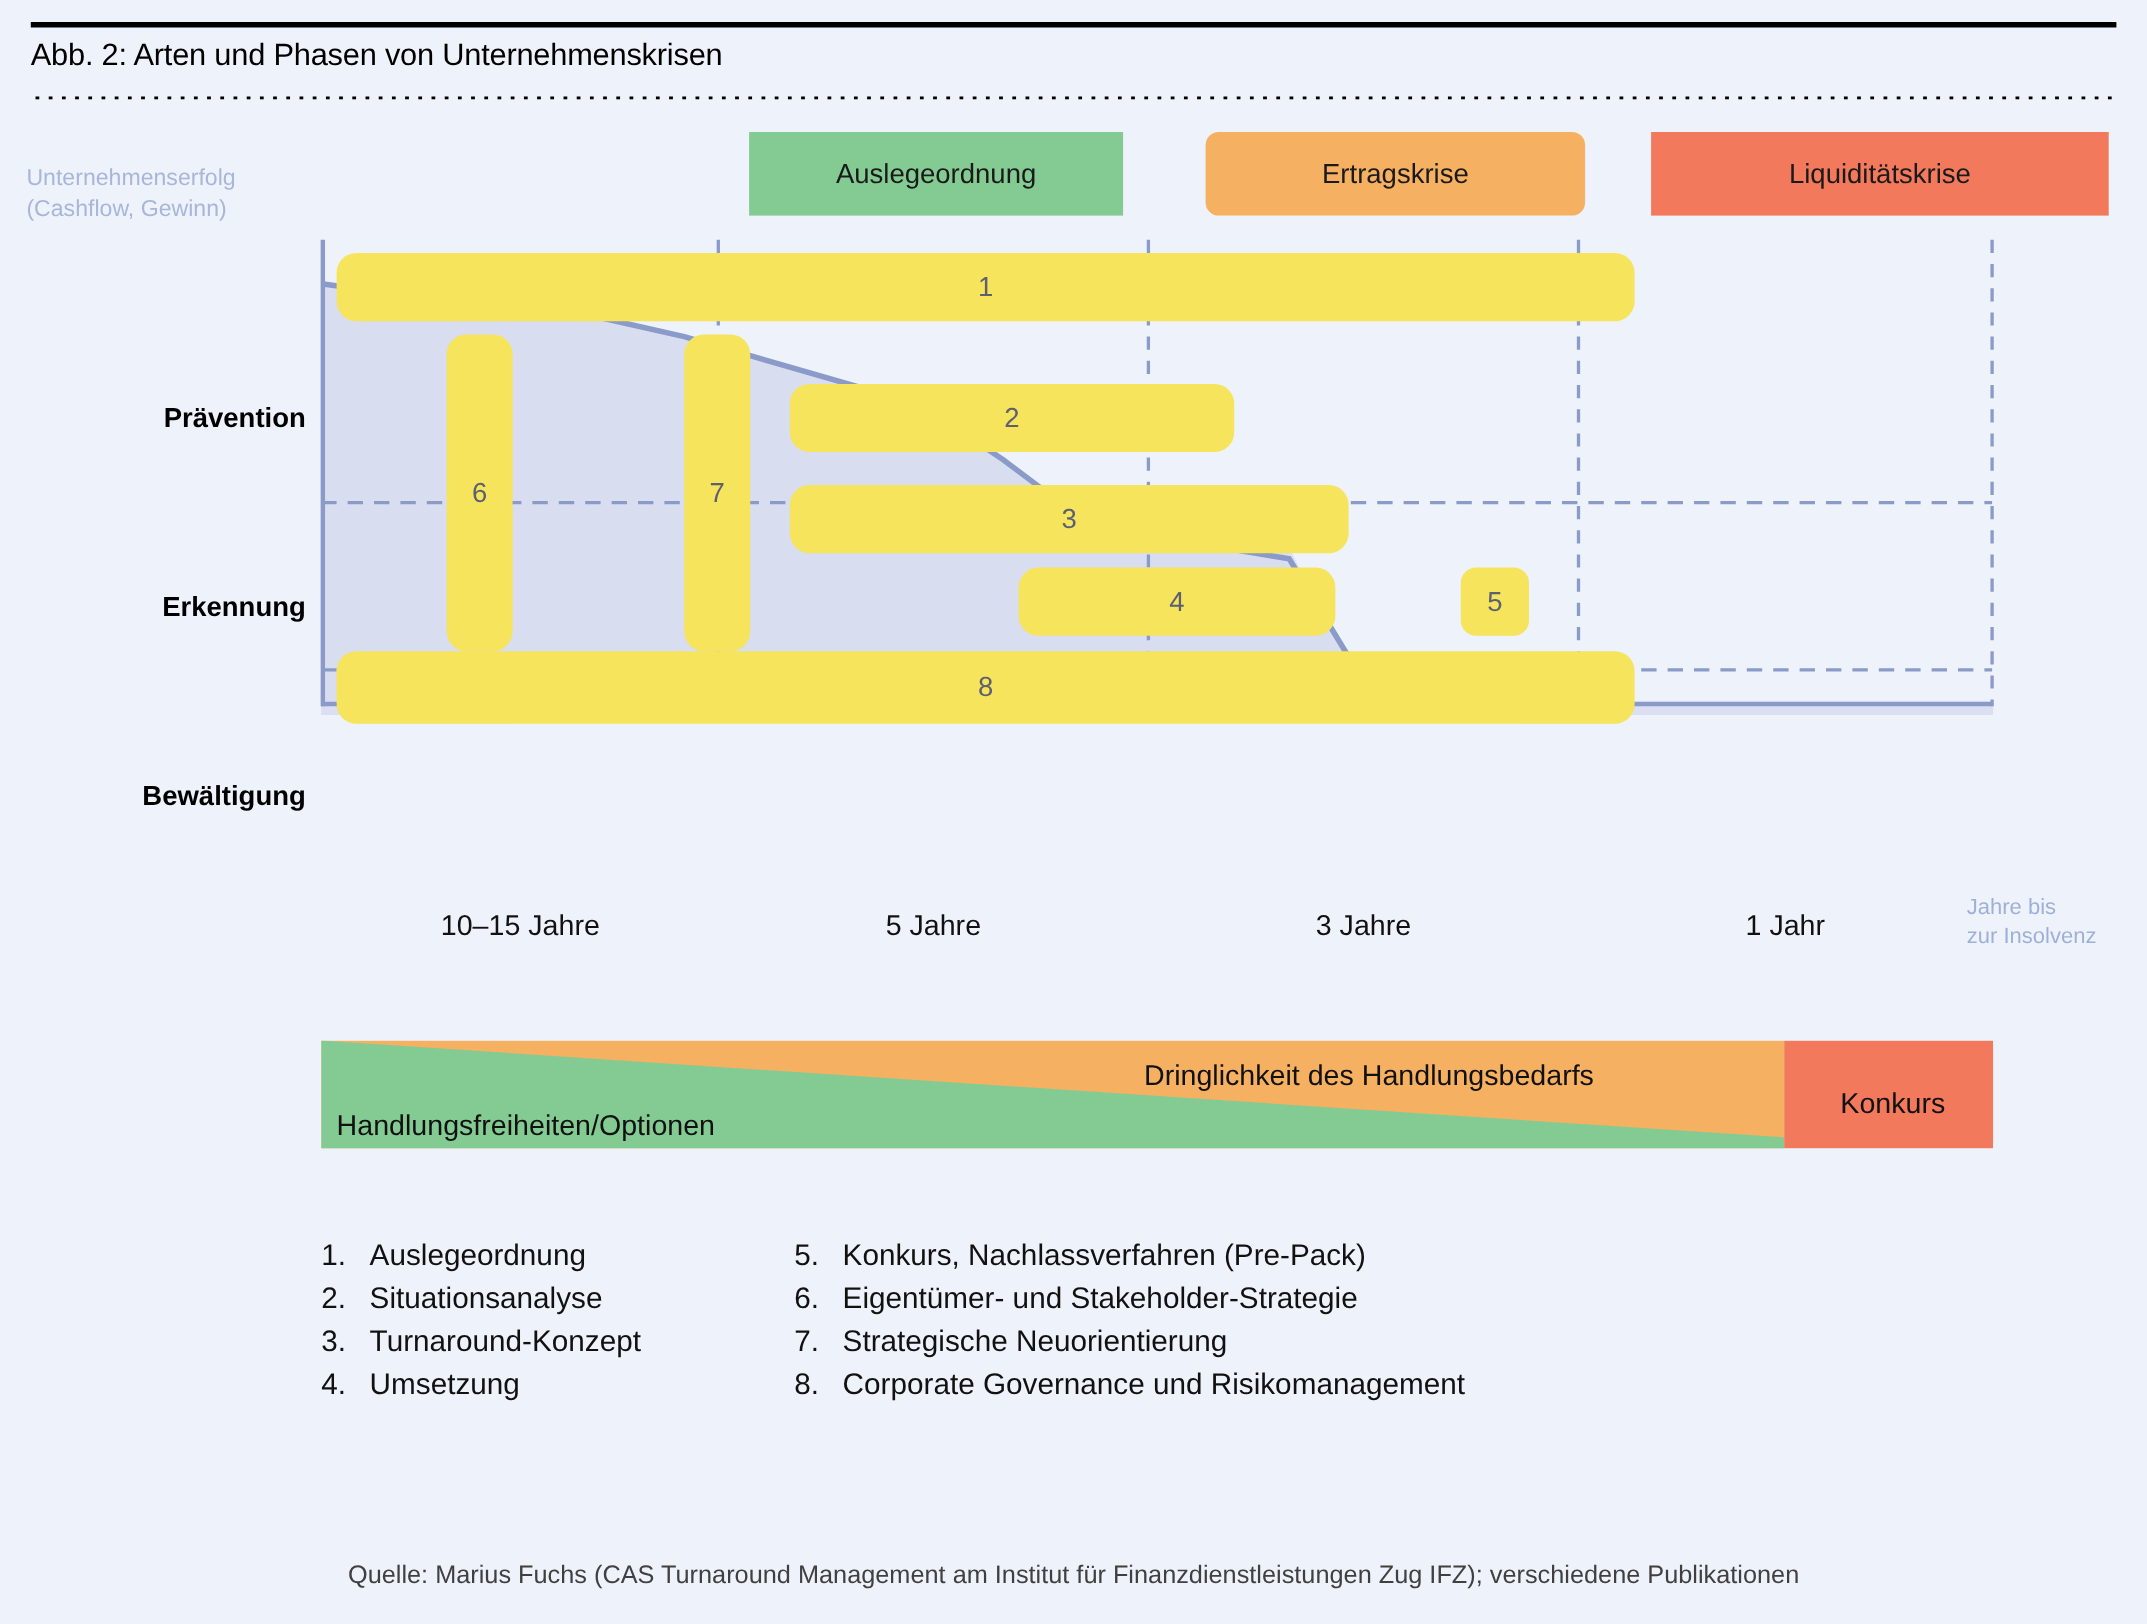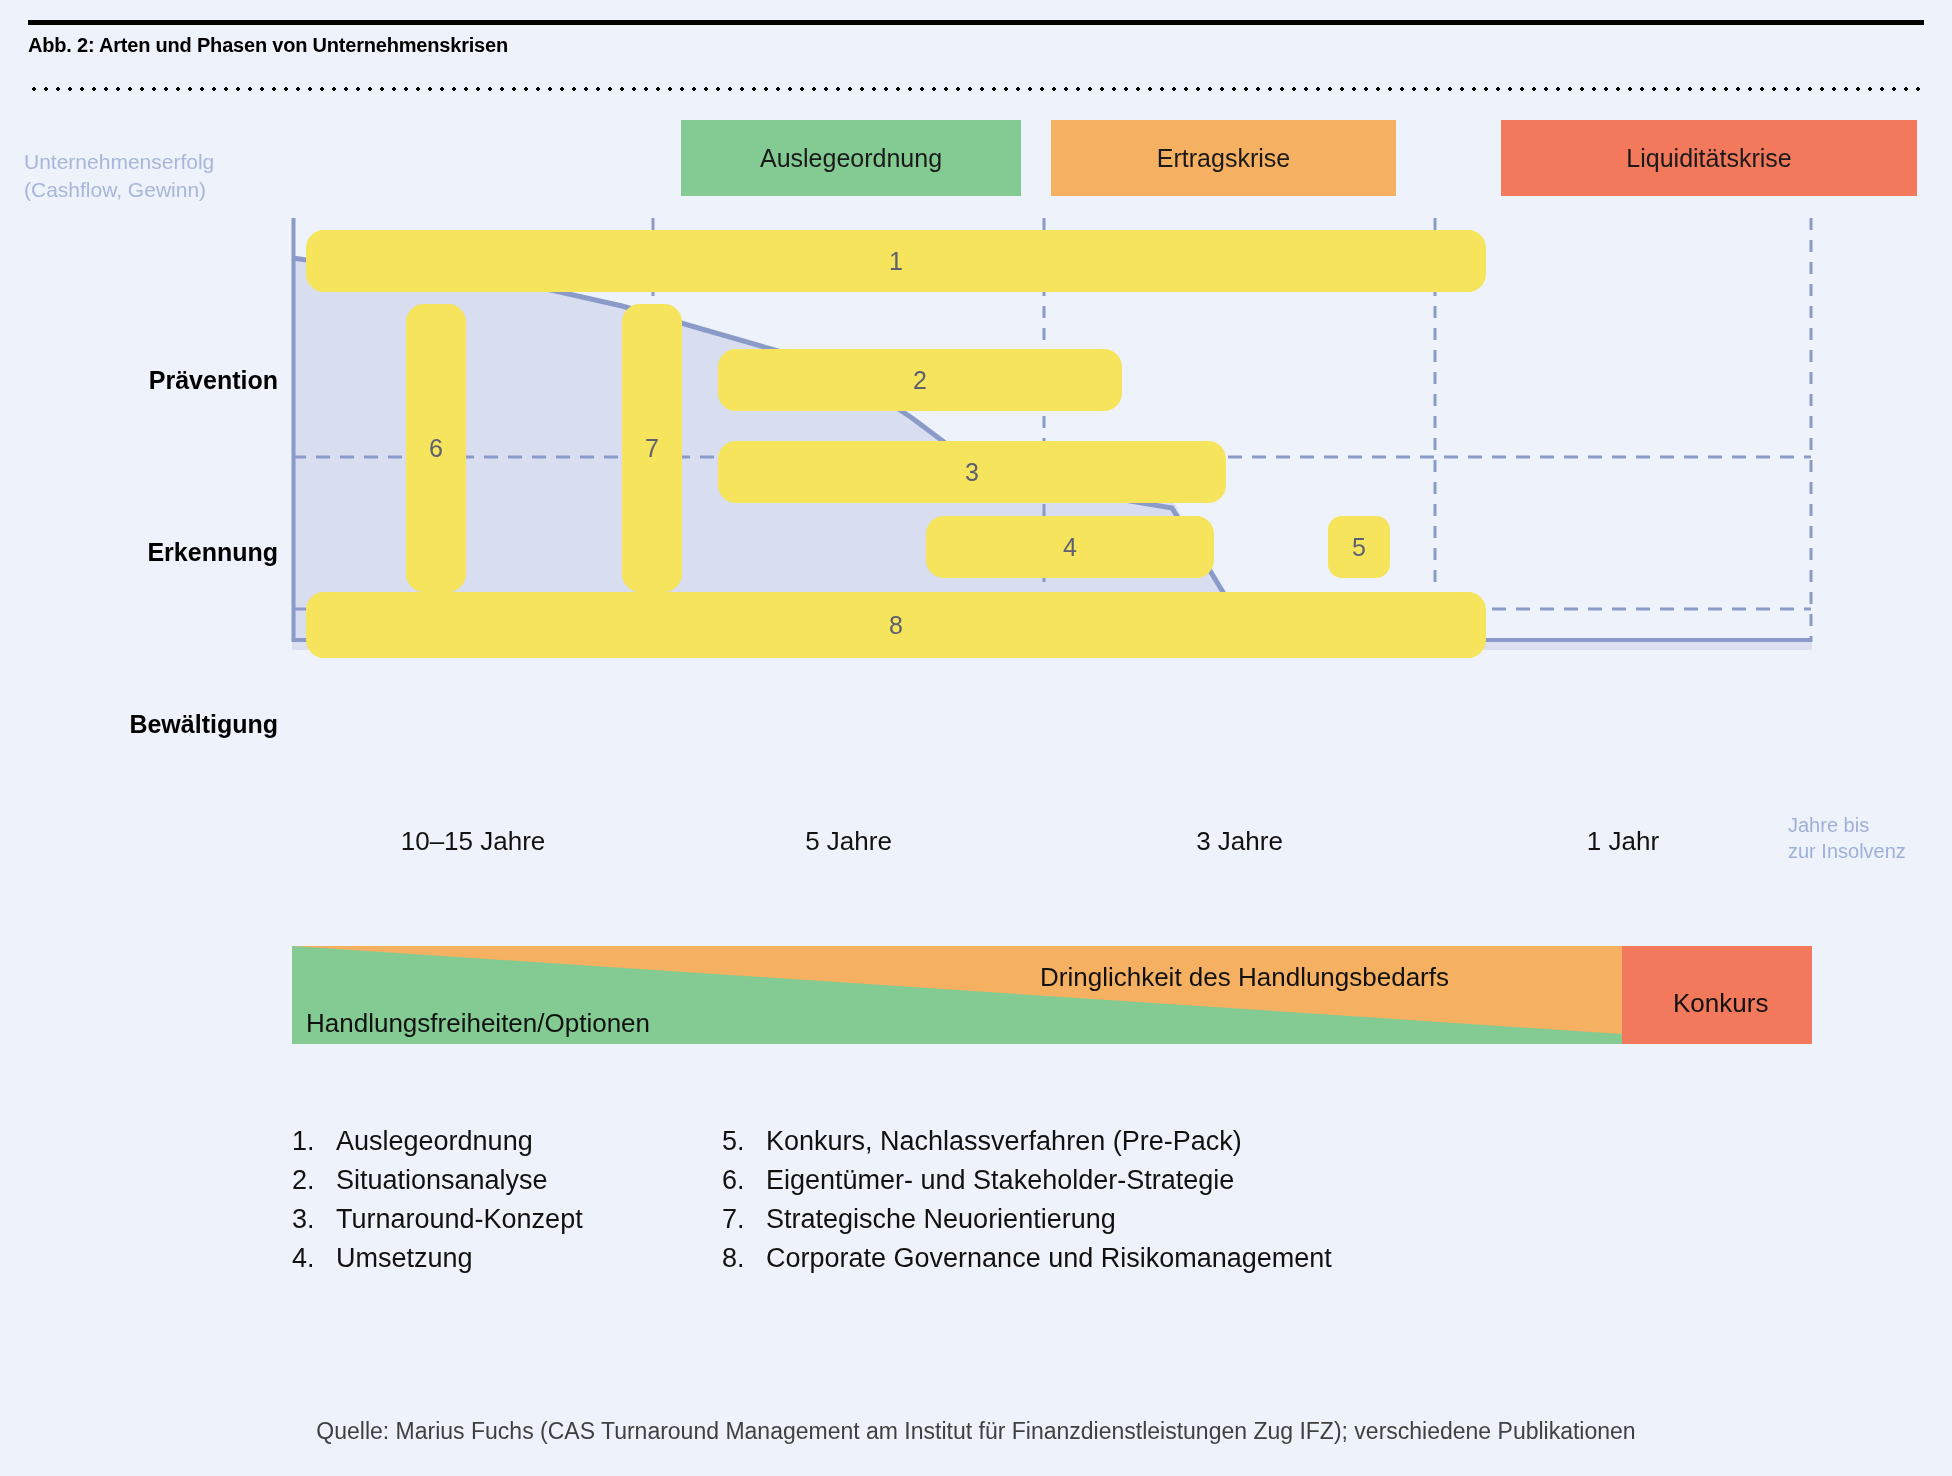--- a/index.html
+++ b/index.html
@@ -12,21 +12,21 @@
     position:relative;
   }
   .page{position:absolute;inset:0;}
 
   
   .top-rule{
     position:absolute;left:28px;top:20px;width:1896px;height:5px;background:#000;
   }
   .fig-title{
     position:absolute;left:28px;top:34px;
-    font-size:20px;font-weight:bold;letter-spacing:-.2px;color:#000;
+    font-size:28px;font-weight:normal;letter-spacing:-.2px;color:#000;
     white-space:nowrap;
   }
   .dot-rule{
     position:absolute;left:28px;top:86px;width:1896px;height:6px;
     background-image:radial-gradient(circle, #000 1.6px, rgba(0,0,0,0) 1.7px);
     background-size:12px 6px;background-repeat:repeat-x;background-position:0 50%;
   }
 
   
   .phase-box{
@@ -97,21 +97,21 @@
 
 <div class="page">
 
   <div class="top-rule"></div>
   <div class="fig-title">Abb. 2: Arten und Phasen von Unternehmenskrisen</div>
   <div class="dot-rule"></div>
 
   <div class="phase-box" style="left:681px;width:340px;background:#84cb93;">
     <span>Auslegeordnung</span>
   </div>
-  <div class="phase-box" style="left:1051px;width:345px;background:#f6b061;">
+  <div class="phase-box" style="left:1096px;width:345px;background:#f6b061;border-radius:12px;">
     <span>Ertragskrise</span>
   </div>
   <div class="phase-box" style="left:1457px;width:416px;background:#f2795c;margin-left:44px;">
     <span>Liquiditätskrise</span>
   </div>
 
   <div class="axis-caption">
     <div>Unternehmenserfolg</div>
     <div>(Cashflow, Gewinn)</div>
   </div>

